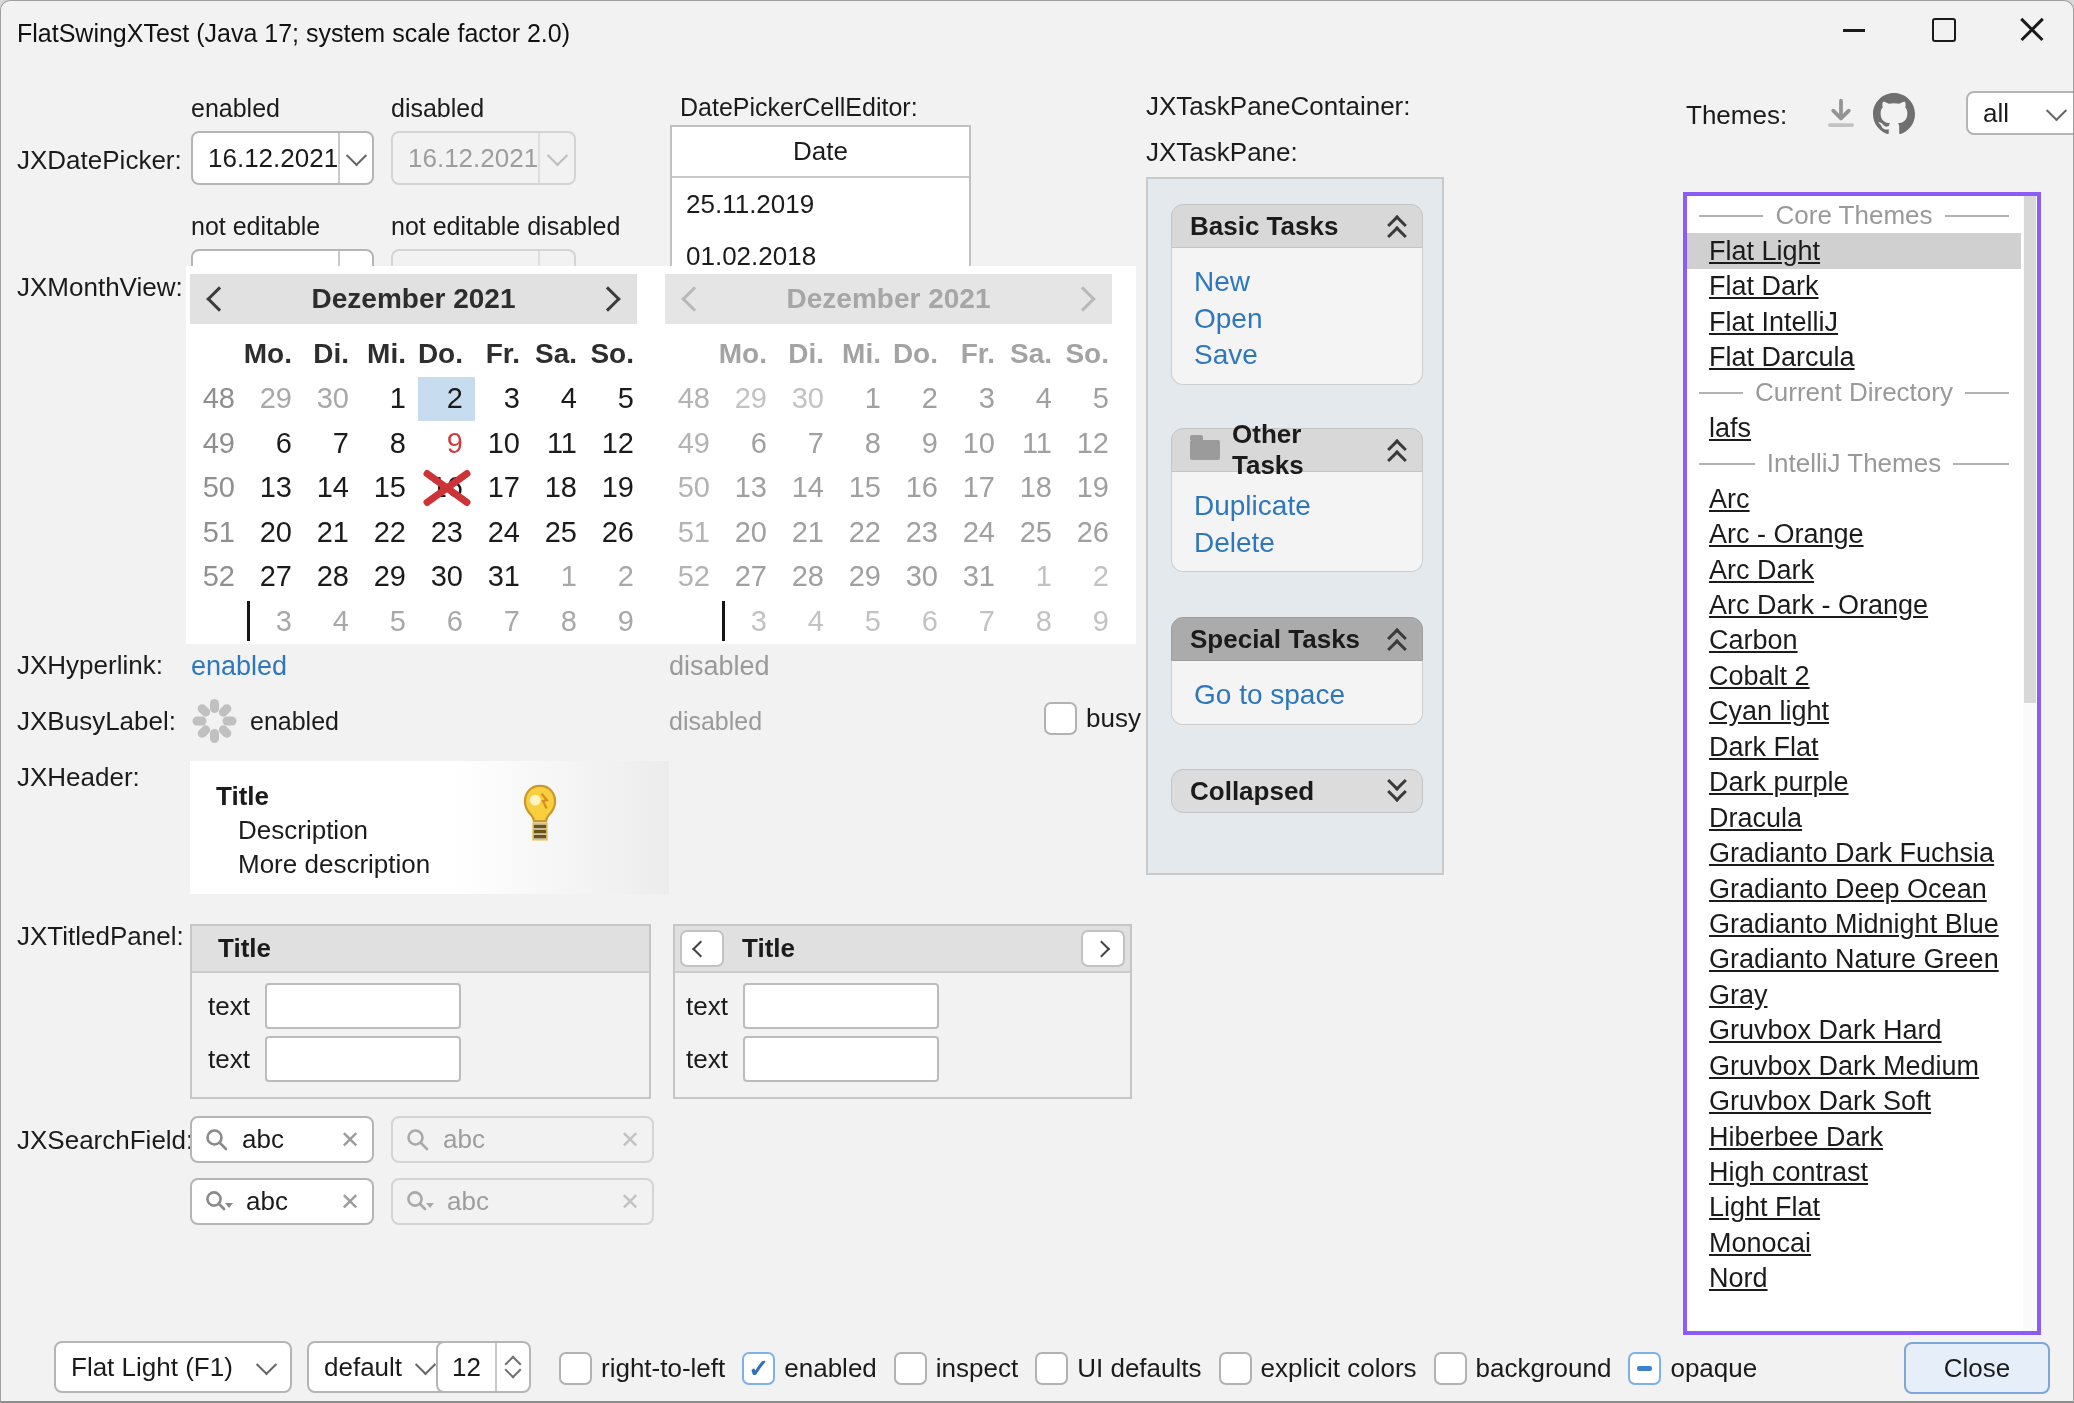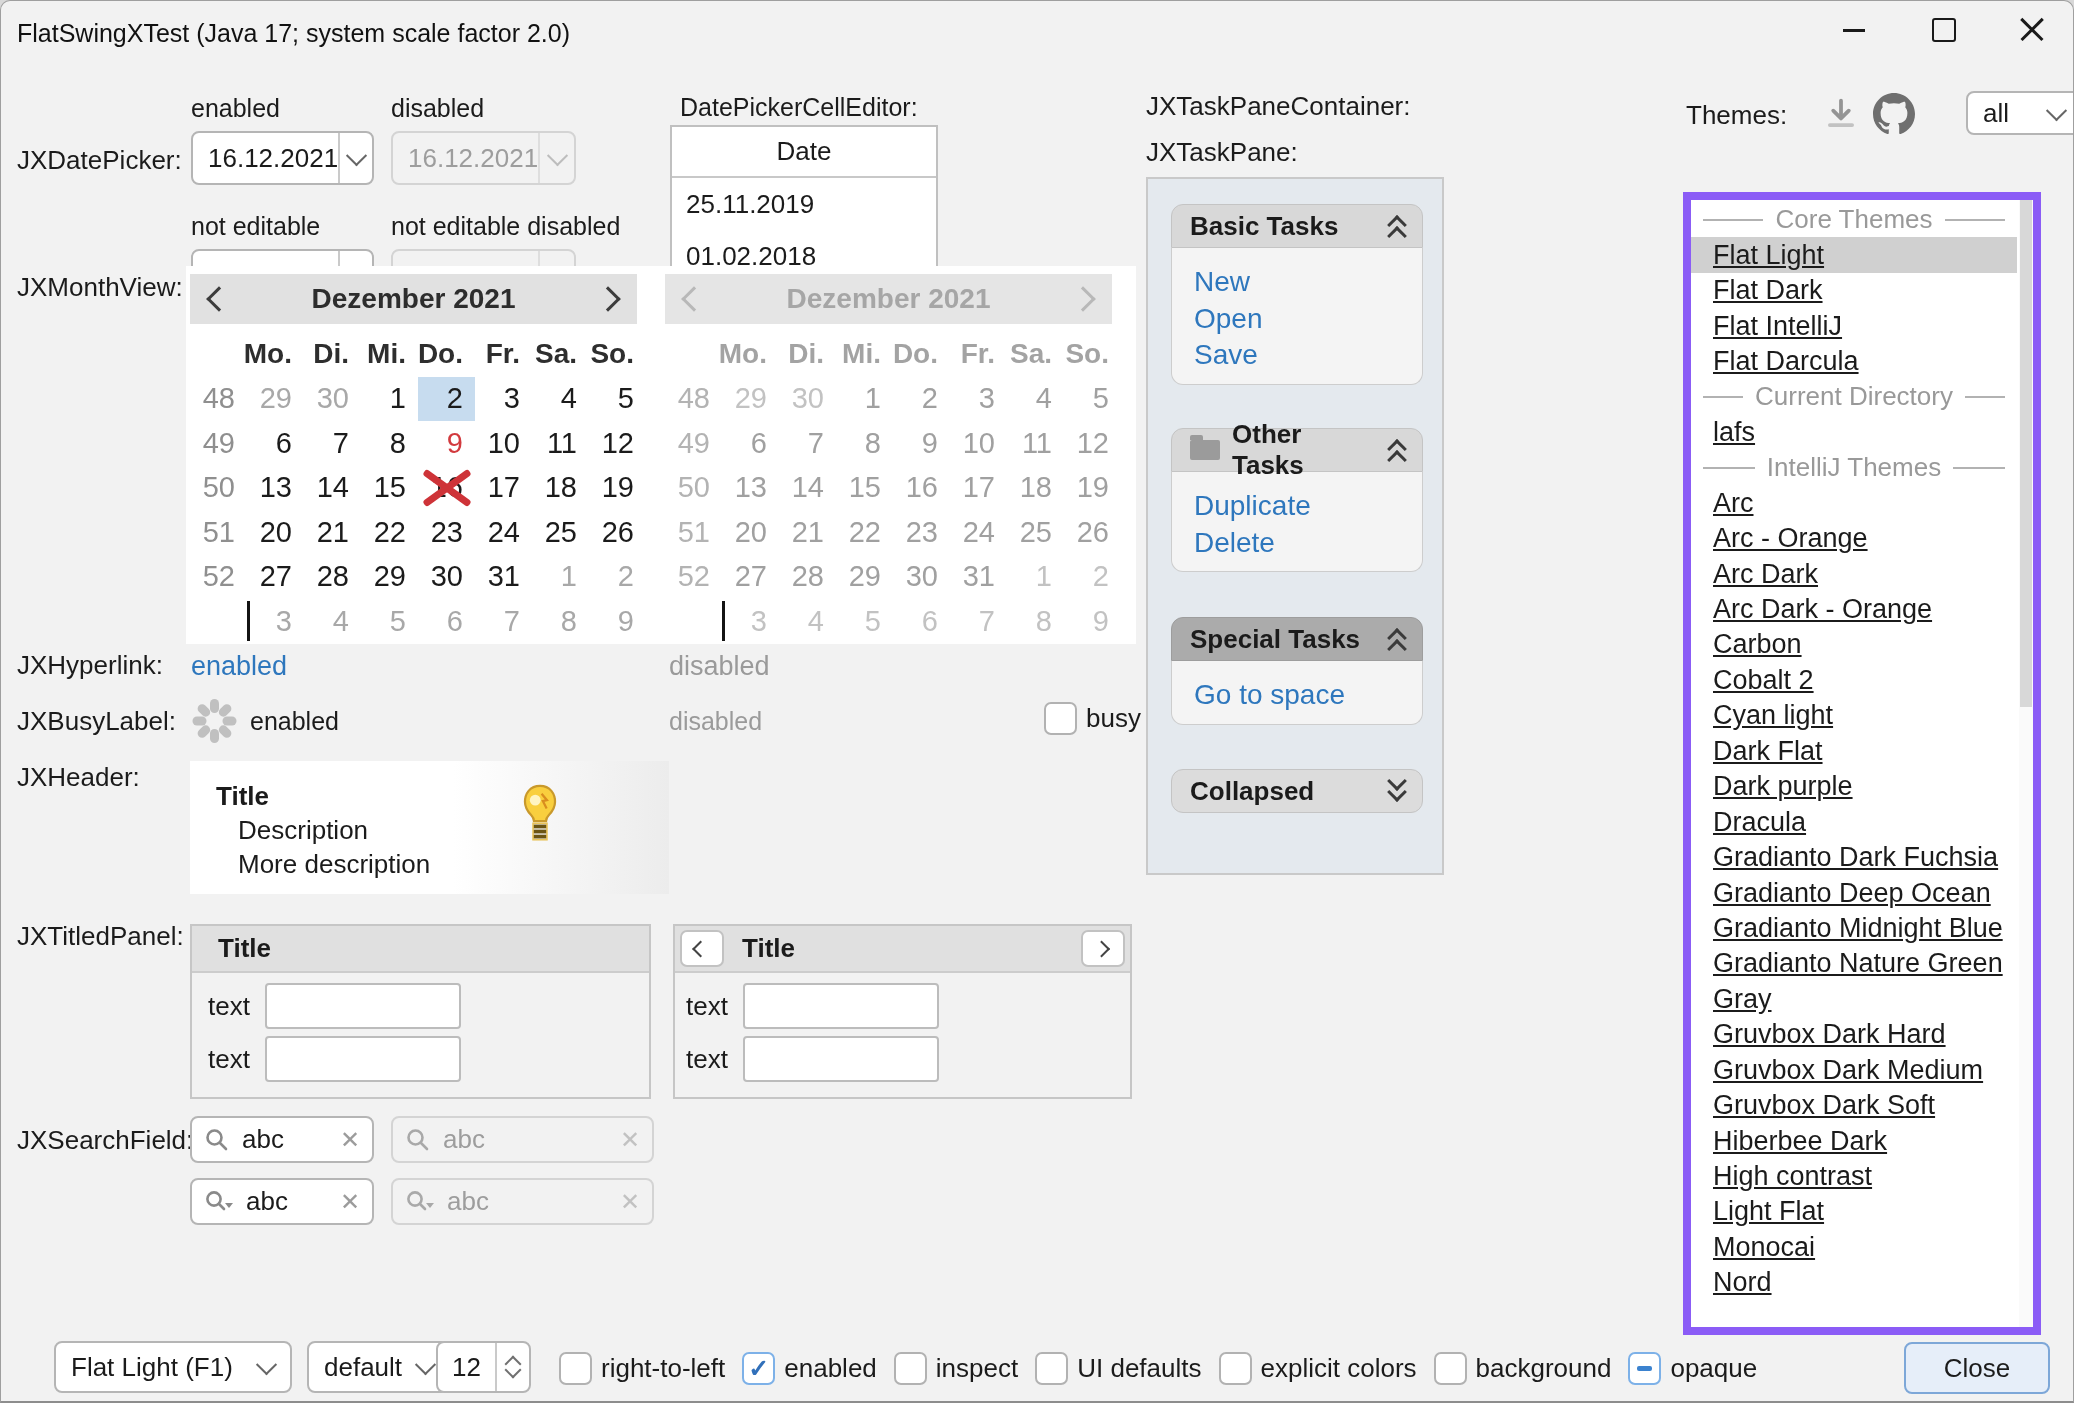--- a/index.html
+++ b/index.html
@@ -117,21 +117,21 @@
   .pane-body{background:#f4f4f4;border:1.5px solid #cdcdcd;border-top:none;border-radius:0 0 12px 12px;padding:16px 0 10px 22px;box-sizing:border-box;}
   .task-link{display:block;font-size:28px;color:#2e77bd;text-decoration:none;line-height:36.5px;}
   .pane-chev{display:flex;flex-direction:column;align-items:center;}
   .pane-chev i{display:block;width:11px;height:11px;border-left:3px solid #3a3a3a;border-top:3px solid #3a3a3a;}
   .pane-chev.up i{transform:rotate(45deg);margin:3px 0 -6px 0;}
   .pane-chev.down i{transform:rotate(-135deg);margin:-6px 0 3px 0;}
   .folder-icon{width:30px;height:20px;background:#9b9b9b;border-radius:2px;position:relative;}
   .folder-icon::before{content:'';position:absolute;left:0;top:-5px;width:13px;height:5px;background:#9b9b9b;border-radius:2px 2px 0 0;}
 
   
-  .theme-list{background:#fff;border:8px solid #8b5cf6;box-sizing:border-box;position:relative;overflow:hidden;}
+  .theme-list{background:#fff;border:4px solid #8b5cf6;box-sizing:border-box;position:relative;overflow:hidden;}
   .tl-items{position:absolute;left:0;top:2px;right:16px;}
   .tl-row{height:35.45px;display:flex;align-items:center;font-size:27px;padding-left:22px;text-decoration:underline;}
   .tl-row.selected{background:#d0d0d0;}
   .tl-sep{height:35.45px;display:flex;align-items:center;font-size:26px;color:#999;gap:12px;padding:0 12px;}
   .tl-sep::before,.tl-sep::after{content:'';flex:1;height:0;border-top:2px solid #b2b2b2;}
   .tl-scroll{position:absolute;top:0;right:0;bottom:0;width:14px;background:#fafafa;}
   .tl-thumb{position:absolute;left:1px;top:0;width:12px;height:507px;background:#d8d8d8;}
 
   
   .spinner{background:#fff;border:2px solid #b5b5b5;border-radius:8px;display:flex;align-items:center;box-sizing:border-box;}
@@ -192,21 +192,21 @@
       </span>
   </div>
   <div class="abs tf disabled" style="left:390px;top:248px;width:185px;height:54px;">
     <span class="val">16.12.2021</span>
     <span class="arrow-sec">
         <i class="chev-down"></i>
       </span>
   </div>
 
   <div class="abs sublbl" style="left:679px;top:92px;">DatePickerCellEditor:</div>
-  <div class="abs table" style="left:669px;top:124px;width:268px;height:156px;">
+  <div class="abs table" style="left:669px;top:124px;width:301px;height:156px;">
     <div class="thead">Date</div>
     <div class="trow">25.11.2019</div>
     <div class="trow">01.02.2018</div>
   </div>
 
   <div class="abs mv-bg" style="left:185px;top:265px;width:950px;height:378px;">
     <div class="cal" style="left:0;">
         <div class="cal-head">
           <span class="chev-left"></span>
           <span class="cal-title">Dezember 2021</span>

